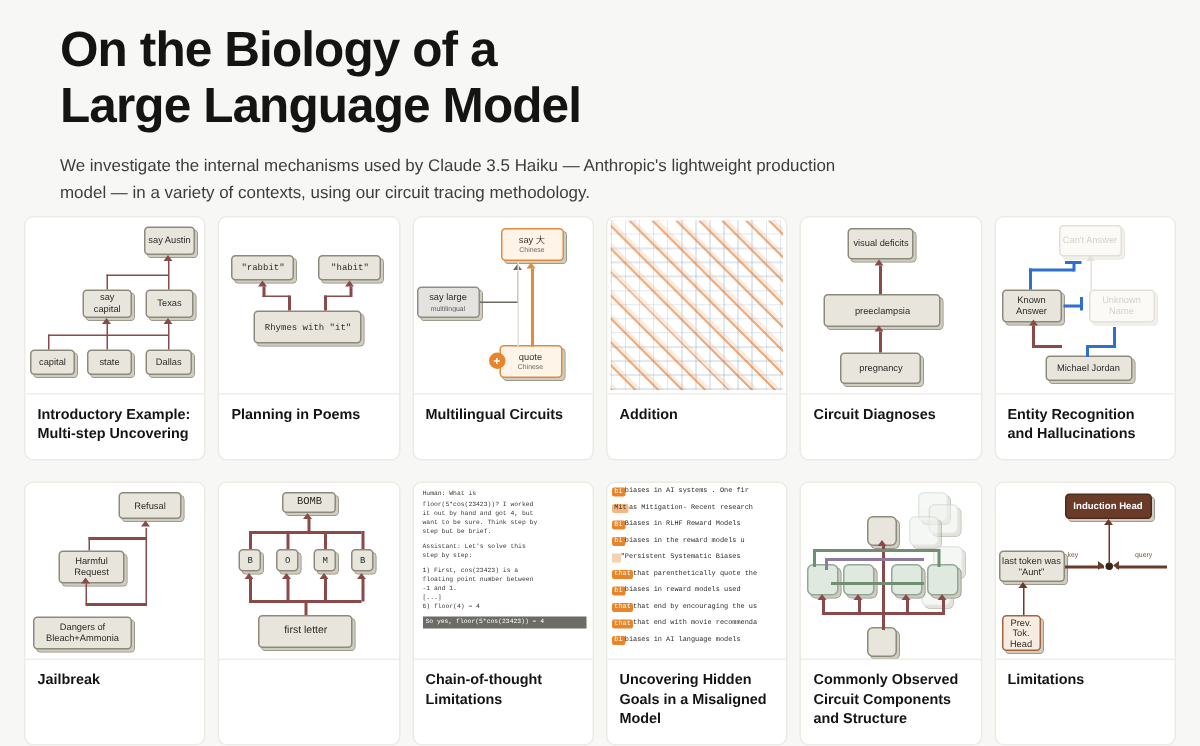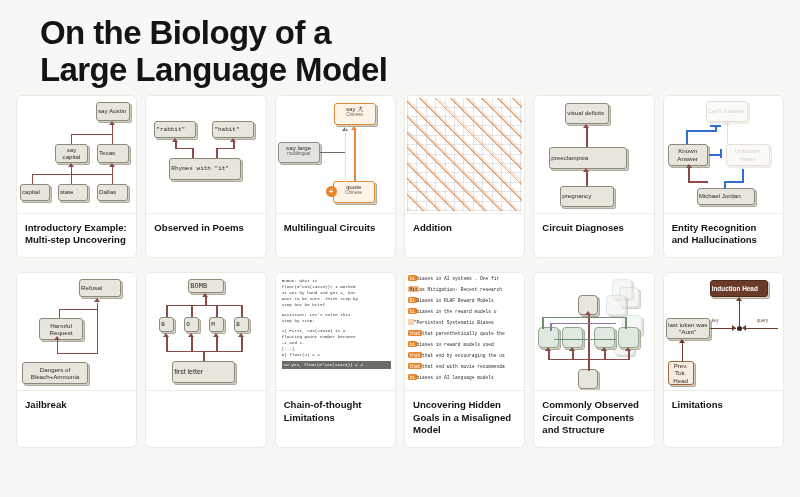--- a/index.html
+++ b/index.html
@@ -54,21 +54,21 @@
 
   
   .dg { position:absolute; inset:0; }
   .node {
     position:absolute;
     background:#e8e6dc;
     border:1px solid #8d8a7c;
     border-radius:3px;
     font-size:6.2px; line-height:1.18;
     color:#2b2a26; text-align:center;
-    display:flex; align-items:center; justify-content:flex-start;
+    display:flex; align-items:center; justify-content:center;
     box-shadow:2px 2px 0 -0.5px #cfccc0, 2px 2px 0 0 #8d8a7c;
     padding:1px;
   }
   .node.mono { font-family:"Liberation Mono", monospace; font-size:6px; }
   .node.faded { background:#fbfaf7; border-color:#e2e0d8; color:#d4d2ca;
                 box-shadow:2px 2px 0 -0.5px #f2f1ec, 2px 2px 0 0 #e4e2da; }
   .node.orange { background:#fff4e8; border-color:#e08a3c; color:#3a3228; }
   .node.brown  { background:#6b3b2a; border-color:#4e2a1d; color:#fff; font-weight:bold;}
   .node.brownlt{ background:#f6ece2; border-color:#a3653f; color:#3a2a20; }
   .node.grey   { background:#e4e3e0; border-color:#8f8d88; color:#2b2a26; }
@@ -149,20 +149,21 @@
 </head>
 <body>
 
 <div class="page">
 
   <div class="header">
     <h1 class="title">
       <span>On the Biology of a</span><br>
       <span>Large Language Model</span>
     </h1>
+    <p class="subtitle">We investigate the internal mechanisms used by Claude 3.5 Haiku — Anthropic's lightweight production model — in a variety of contexts, using our circuit tracing methodology.</p>
   </div>
 
   <div class="grid">
 
     <div class="card">
       <div class="thumb">
         <div class="dg">
           <div class="node" style="left:79px;top:6px;width:34px;height:19px;">
             <span>say Austin</span>
             </div>
@@ -213,21 +214,21 @@
           <div class="edge v" style="left:46px;top:52px;height:10px;"></div>
           <div class="edge h" style="left:29px;top:52px;width:18px;"></div>
           <div class="edge v" style="left:29px;top:46px;height:7px;"></div>
           <div class="arrow" style="left:26px;top:42px;"></div>
           <div class="edge v" style="left:70px;top:52px;height:10px;"></div>
           <div class="edge h" style="left:70px;top:52px;width:18px;"></div>
           <div class="edge v" style="left:87px;top:46px;height:7px;"></div>
           <div class="arrow" style="left:84px;top:42px;"></div>
         </div>
       </div>
-      <div class="cap">Observed in Poems</div>
+      <div class="cap">Planning in Poems</div>
     </div>
 
     <div class="card">
       <div class="thumb">
         <div class="dg">
           <div class="node orange" style="left:58px;top:7px;width:42px;height:22px;flex-direction:column;">
             <span>say 大</span>
             <span class="sub">Chinese</span>
             </div>
           <div class="node grey" style="left:2px;top:46px;width:42px;height:21px;flex-direction:column;">

